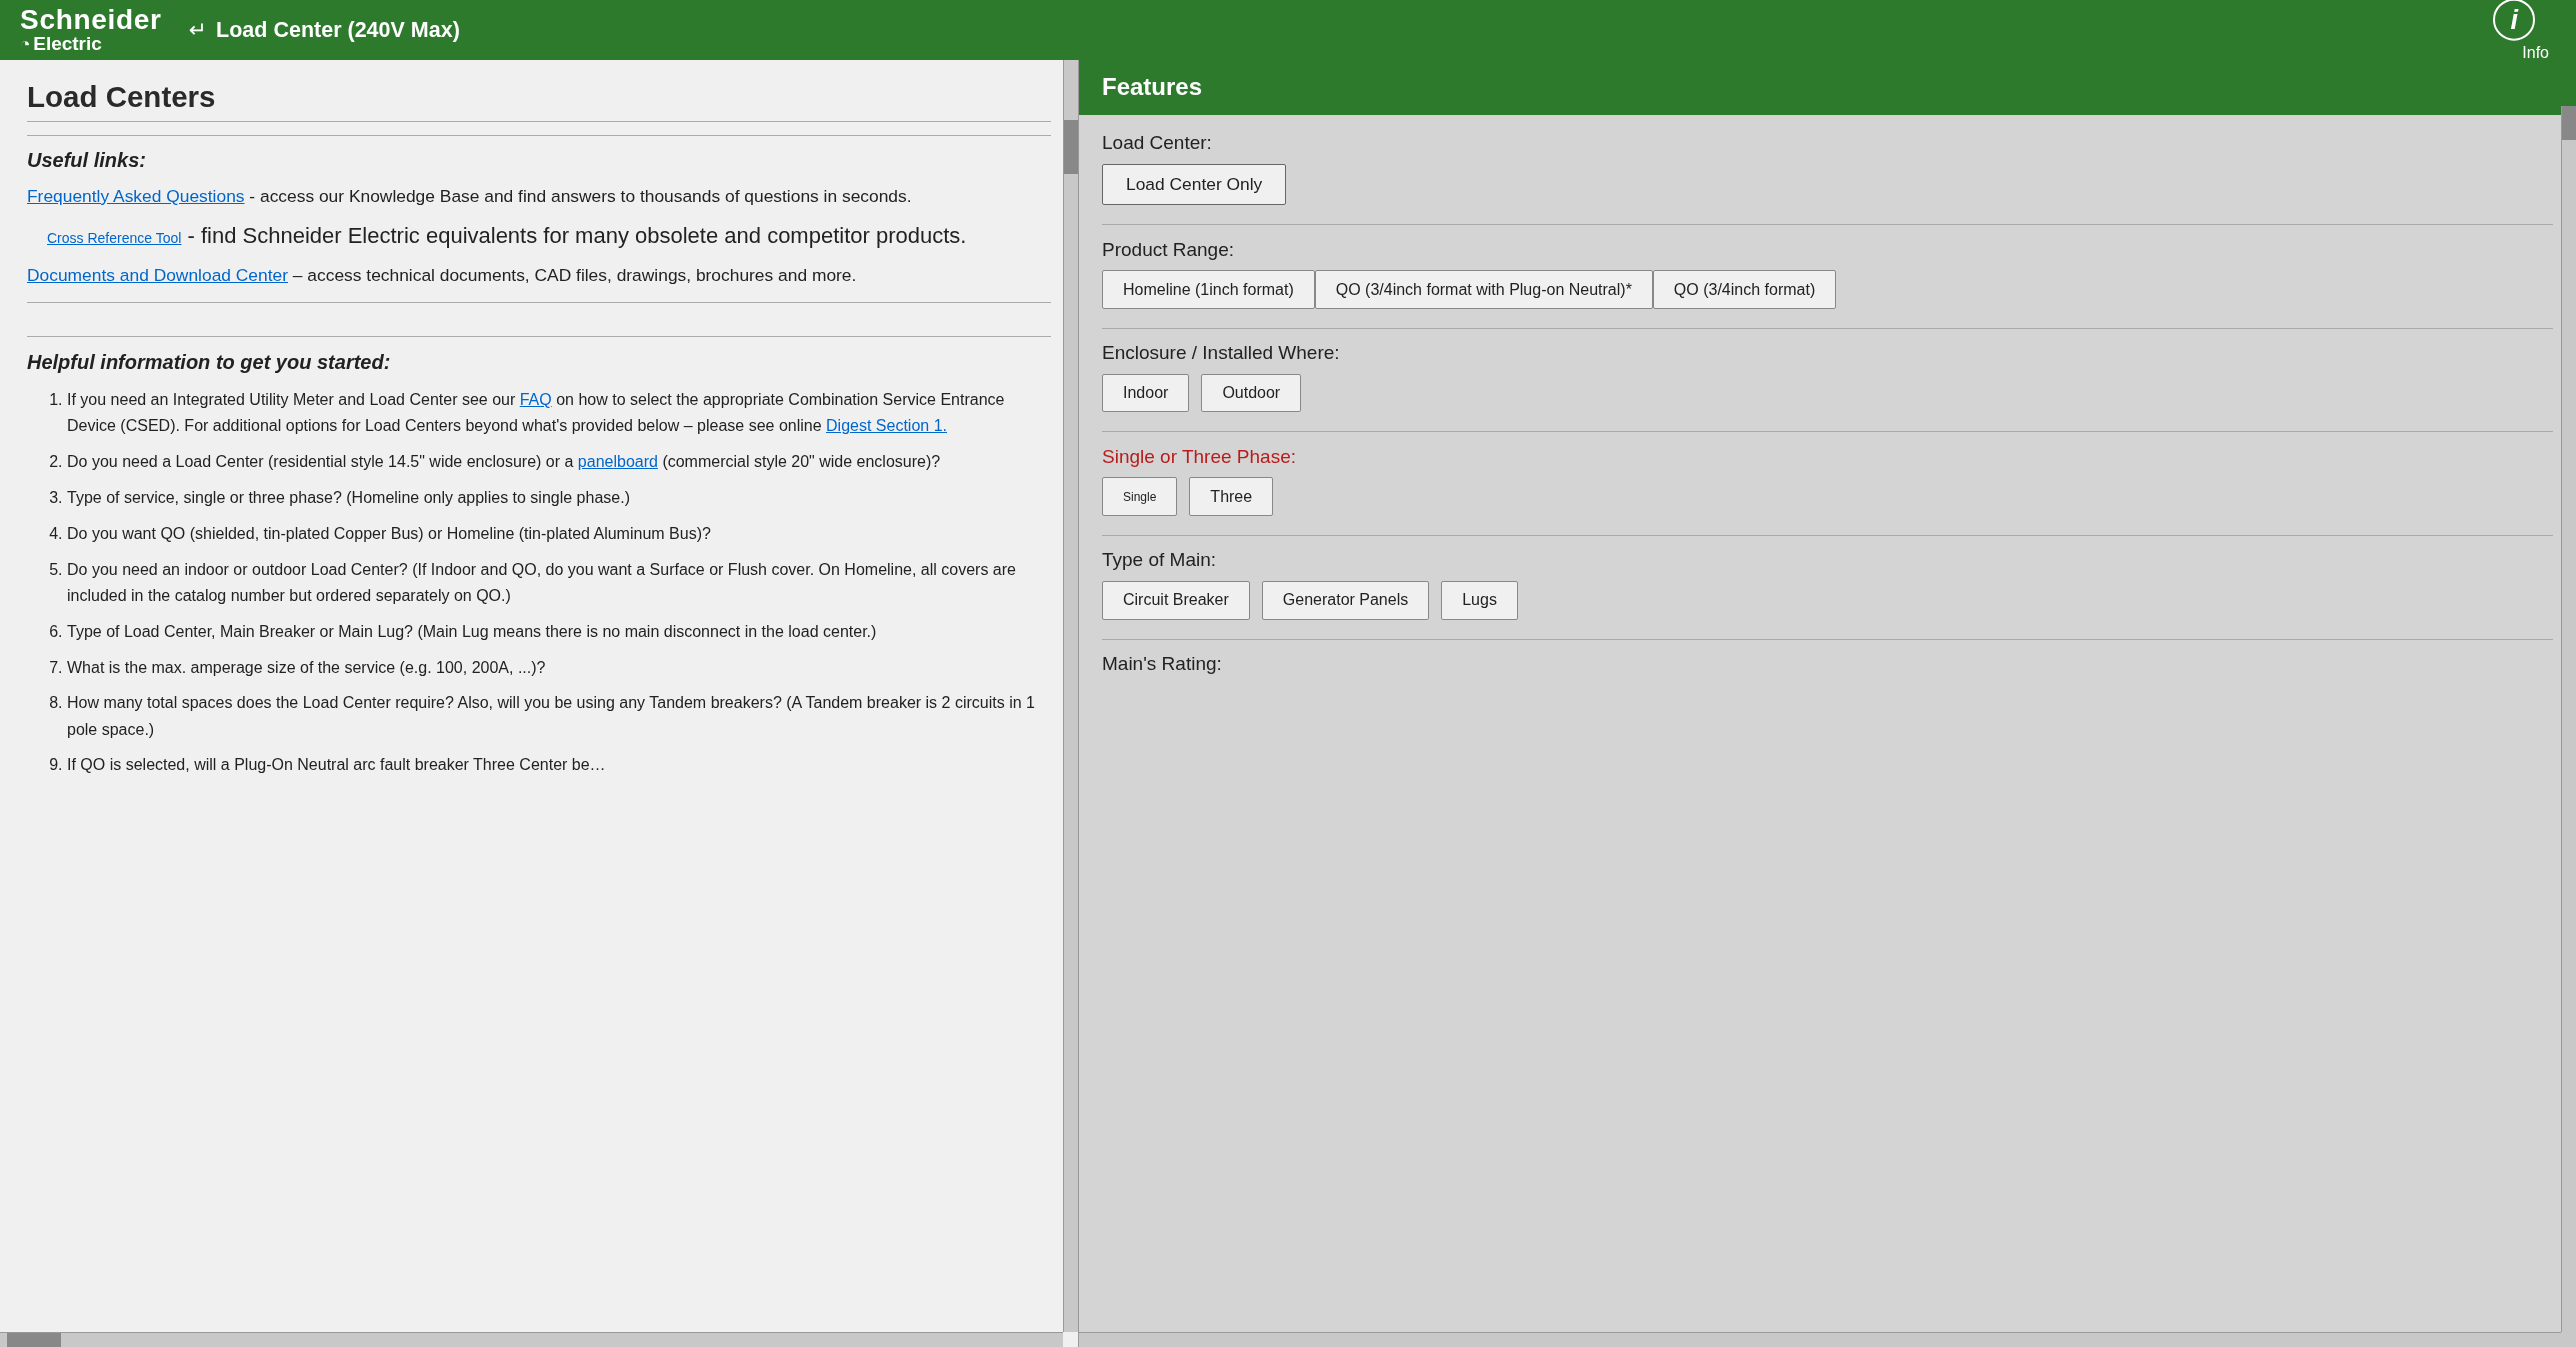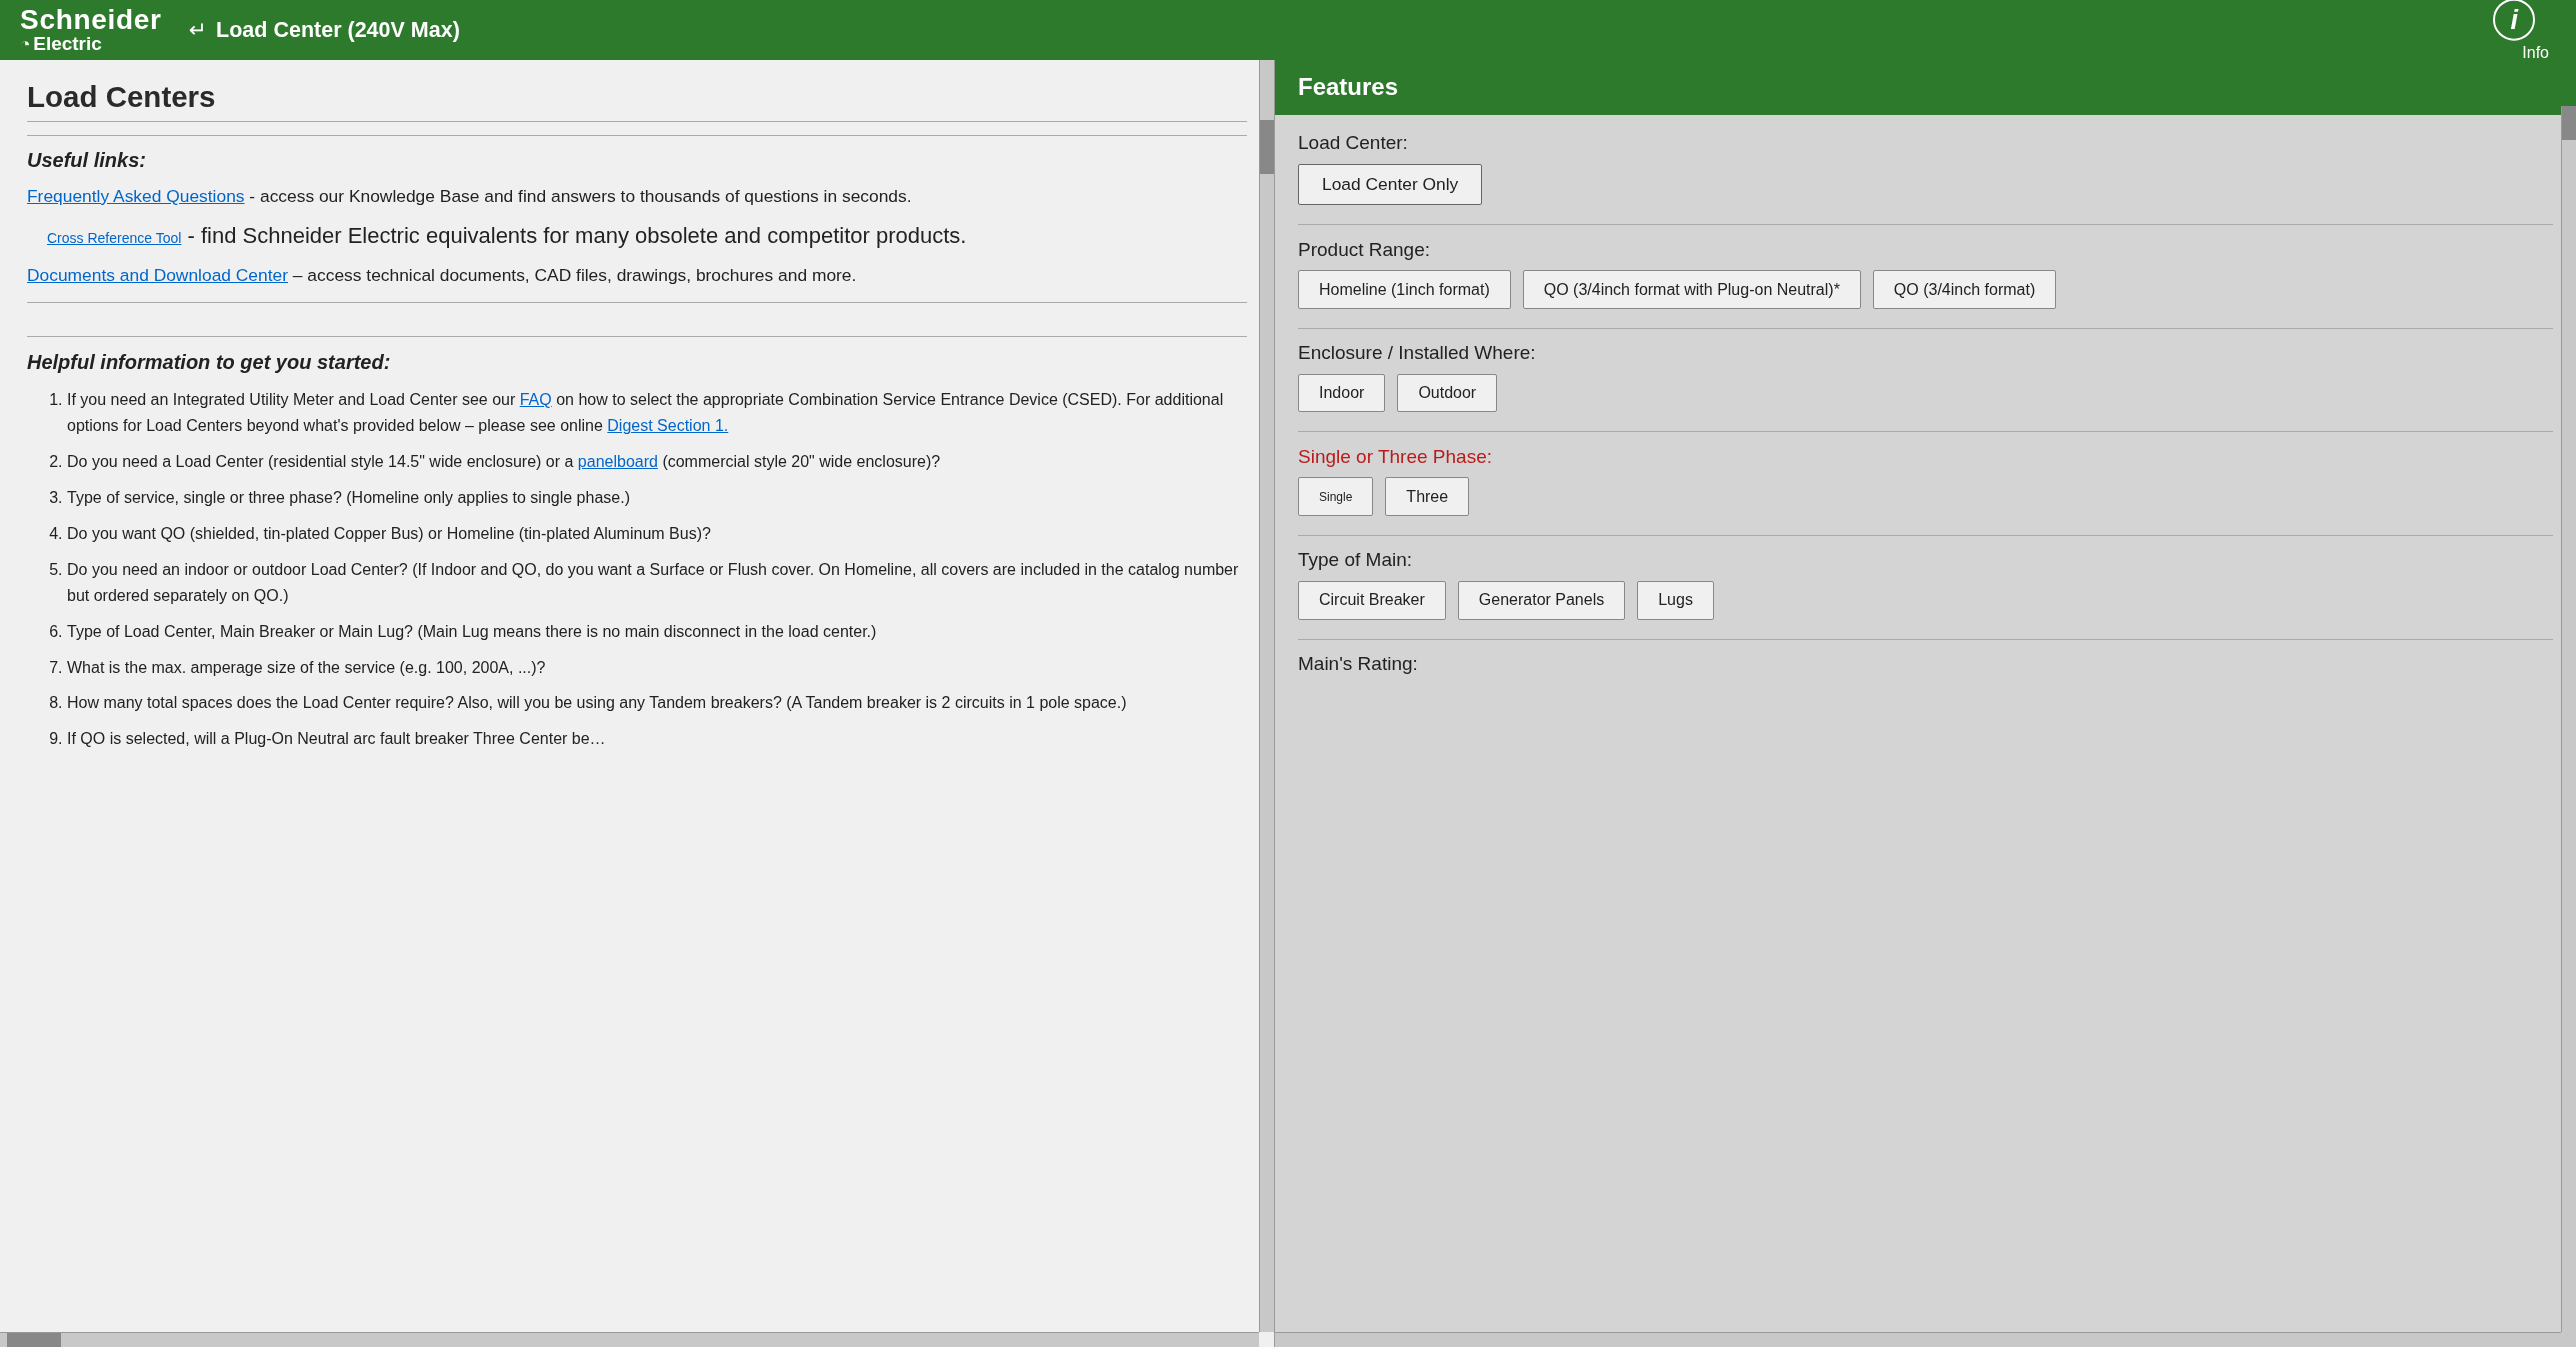--- a/index.html
+++ b/index.html
@@ -72,21 +72,21 @@
 
     
     #main-container {
       display: flex;
       height: calc(1347px - 60px);
       background: #d4d4d4;
     }
 
     
     #left-panel {
-      width: 1275px;
+      width: 1079px;
       background: #f0f0f0;
       padding: 20px 27px;
       overflow: hidden;
       position: relative;
       border-right: 1.3px solid #999;
     }
 
     #page-title {
       font-size: 29.5px;
       color: #2a2a2a;
@@ -351,21 +351,21 @@
         <div class="feature-label" style="font-size:19px;color:#222;margin-bottom:9.4px;">Load Center:</div>
         <div class="feature-buttons">
           <button class="feature-btn selected" style="background:#f0f0f0;border:1.3px solid #666;padding:9.4px 23px;font-size:17.4px;cursor:pointer;border-radius:2px;">Load Center Only</button>
         </div>
       </div>
 
       <hr class="section-divider" style="border:none;border-top:0.7px solid #aaa;margin:6.7px 0 13.4px 0;">
 
       <div class="feature-section">
         <div class="feature-label" style="font-size:19px;color:#222;margin-bottom:9.4px;">Product Range:</div>
-        <div class="feature-buttons" style="display:flex;flex-wrap:wrap;gap:12px;">
+        <div class="feature-buttons" style="display:flex;flex-wrap:wrap;gap:0;">
           <button class="feature-btn" style="background:#f0f0f0;border:1.3px solid #888;padding:9.4px 20px;font-size:16px;cursor:pointer;border-radius:2px;">Homeline (1inch format)</button>
           <button class="feature-btn" style="background:#f0f0f0;border:1.3px solid #888;padding:9.4px 20px;font-size:16px;cursor:pointer;border-radius:2px;">QO (3/4inch format with Plug-on Neutral)*</button>
           <button class="feature-btn" style="background:#f0f0f0;border:1.3px solid #888;padding:9.4px 20px;font-size:16px;cursor:pointer;border-radius:2px;margin-top:0;">QO (3/4inch format)</button>
         </div>
       </div>
 
       <hr class="section-divider" style="border:none;border-top:0.7px solid #aaa;margin:6.7px 0 13.4px 0;">
 
       <div class="feature-section">
         <div class="feature-label" style="font-size:19px;color:#222;margin-bottom:9.4px;">Enclosure / Installed Where:</div>

